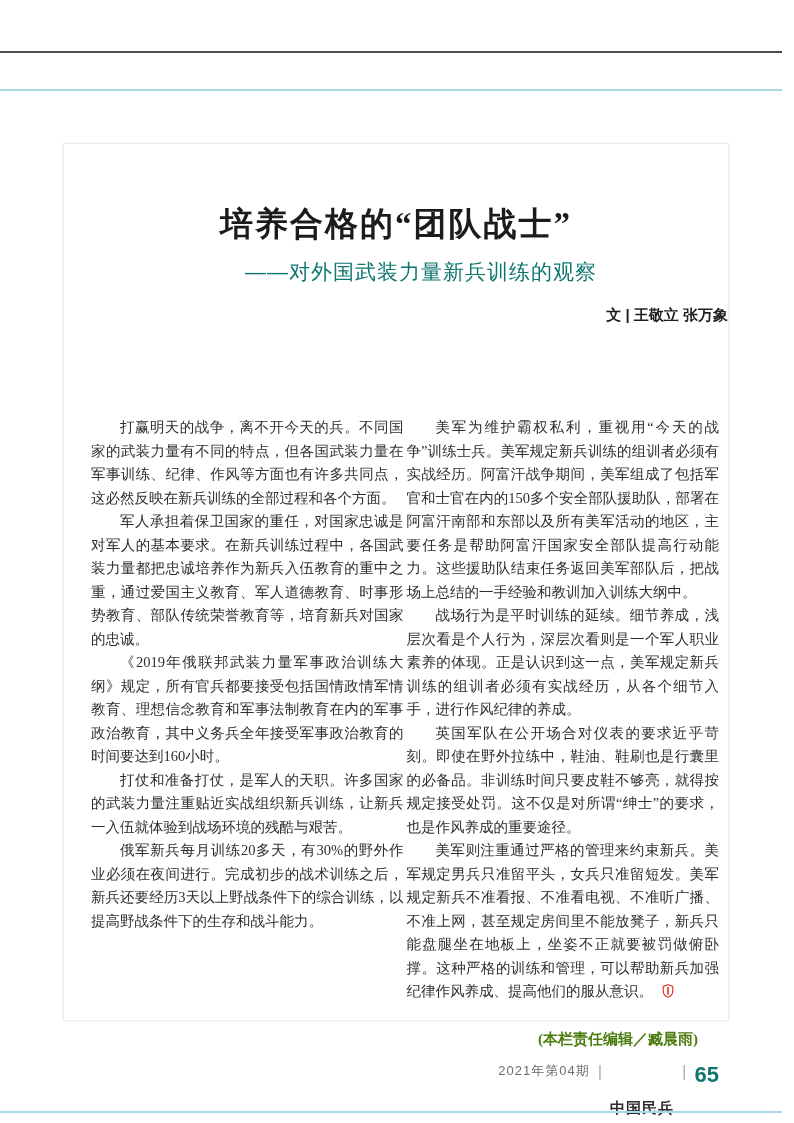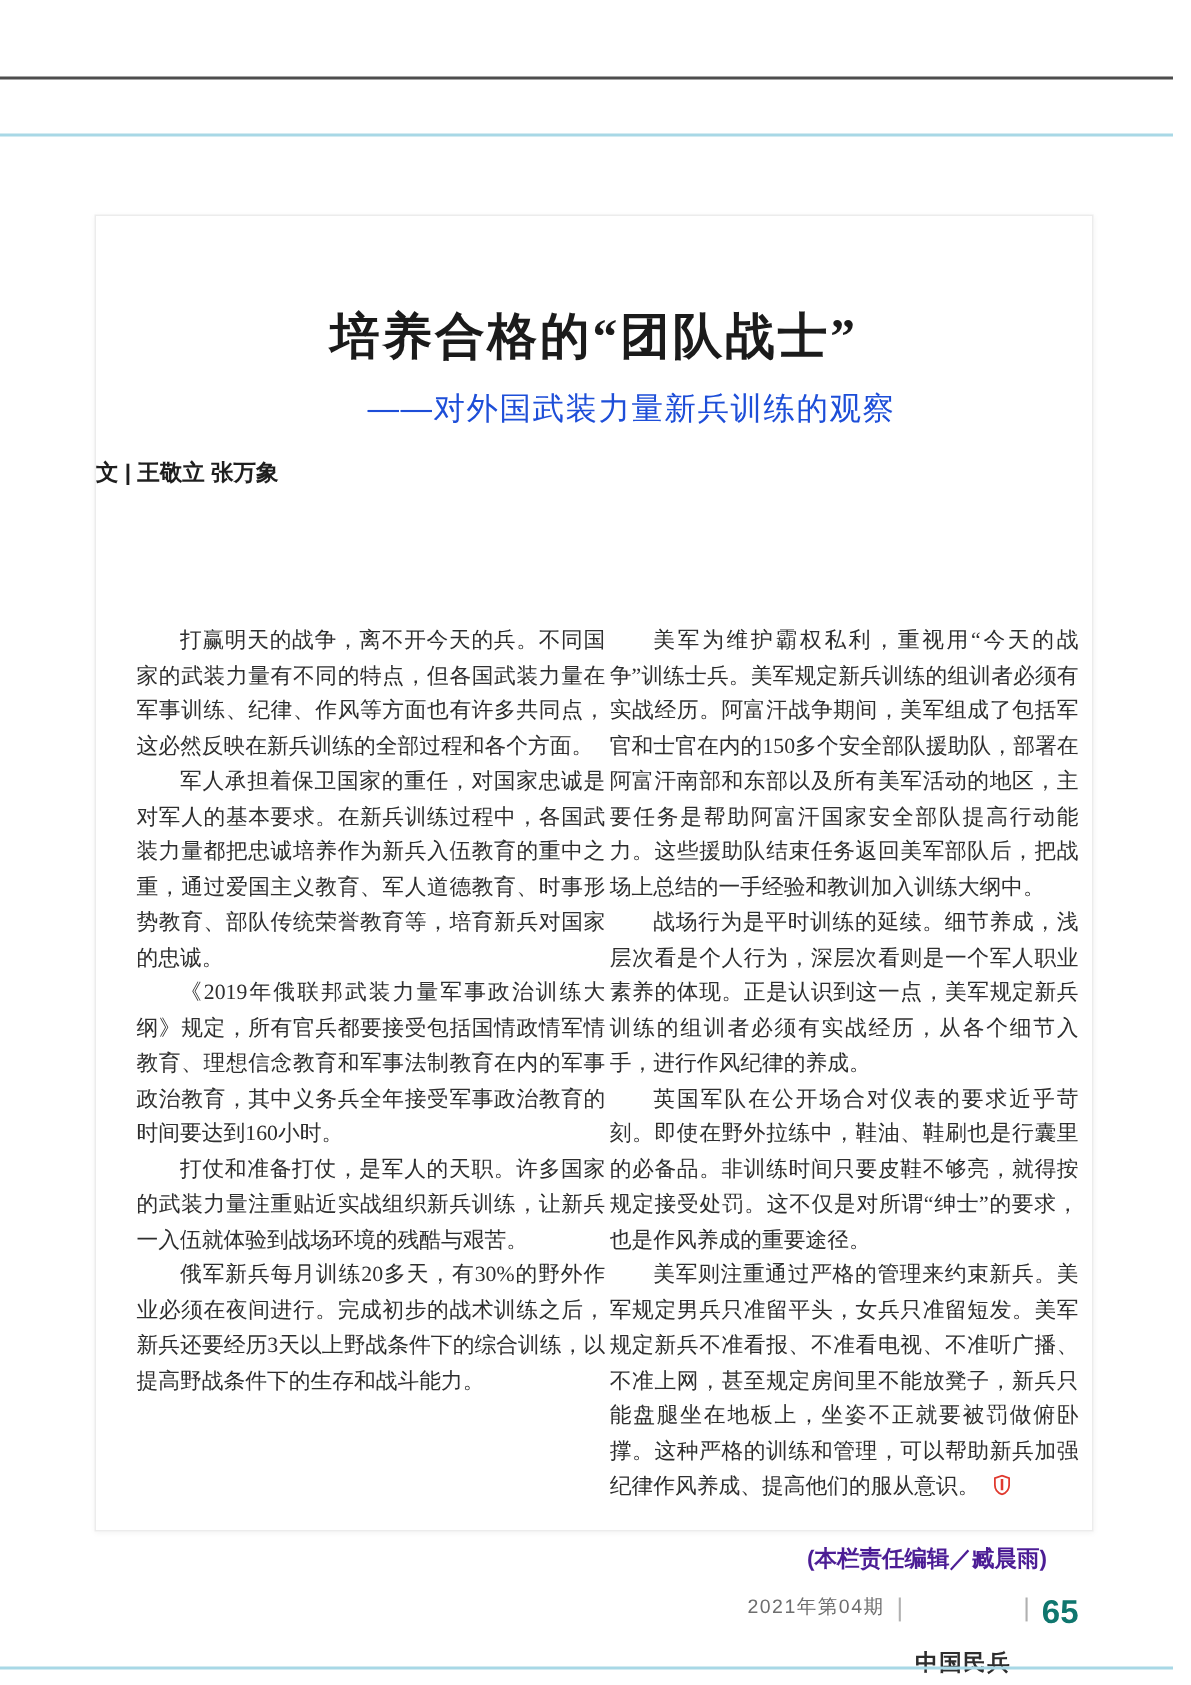--- a/index.html
+++ b/index.html
@@ -35,25 +35,25 @@
     color:#1b1b1b;
   }
   .subtitle{
     position:absolute;top:114px;left:50px;right:0;
     margin:0;
     text-align:center;
     font-family:"Liberation Sans",sans-serif;
     font-weight:500;
     font-size:21px;
     letter-spacing:1px;
-    color:#1d4ed8;
+    color:#0f766e;
   }
   .byline{
     position:absolute;top:162px;left:0;right:0;
-    text-align:left;
+    text-align:right;
     font-weight:700;
     font-size:15px;
     color:#1e1e1e;
   }
   .body{
     position:absolute;
     top:272px;left:27px;right:9px;
     display:flex;
     gap:3px;
   }
@@ -72,21 +72,22 @@
     margin-left:5px;
     vertical-align:-2px;
     color:var(--end-red,#e03a2f);
   }
   .end-mark svg{display:block;}
   .editor-note{
     position:absolute;
     top:1030px;right:84px;
     font-weight:700;
     font-size:15px;
-    color:#4c1d95;
+    color:#4d7c0f;
+    font-family:Liberation Serif, serif;
   }
   .footer{
     position:absolute;
     top:1062px;right:63px;
     display:flex;
     align-items:flex-start;
   }
   .footer .issue{
     font-size:13px;
     color:#6e6e6e;

